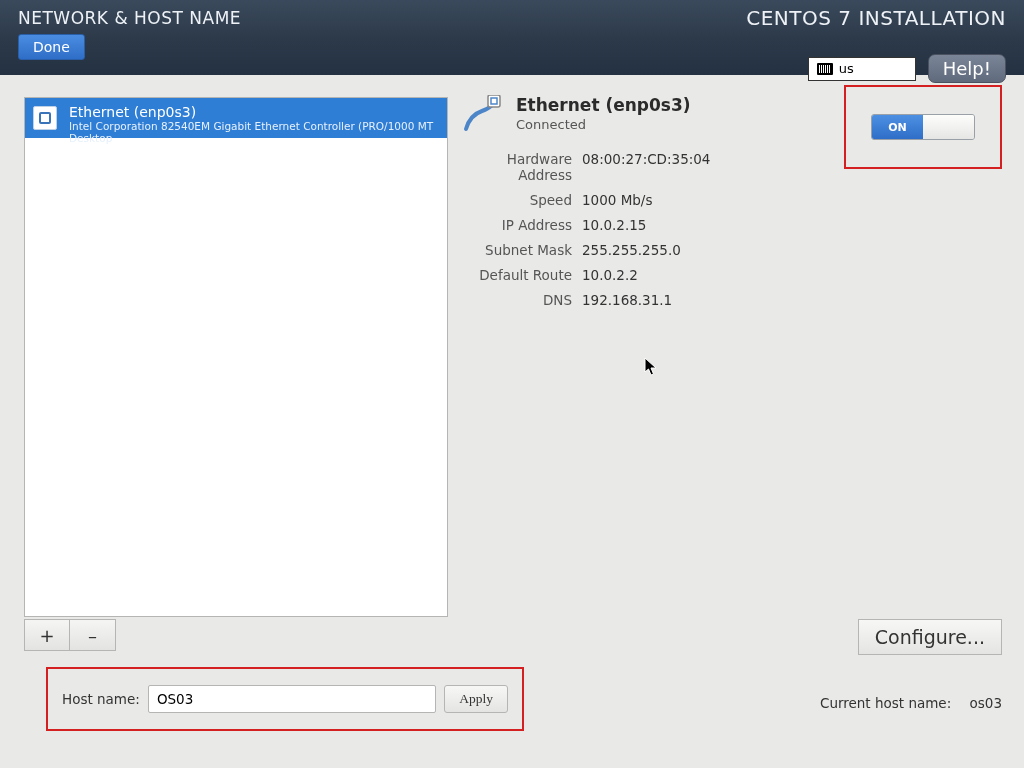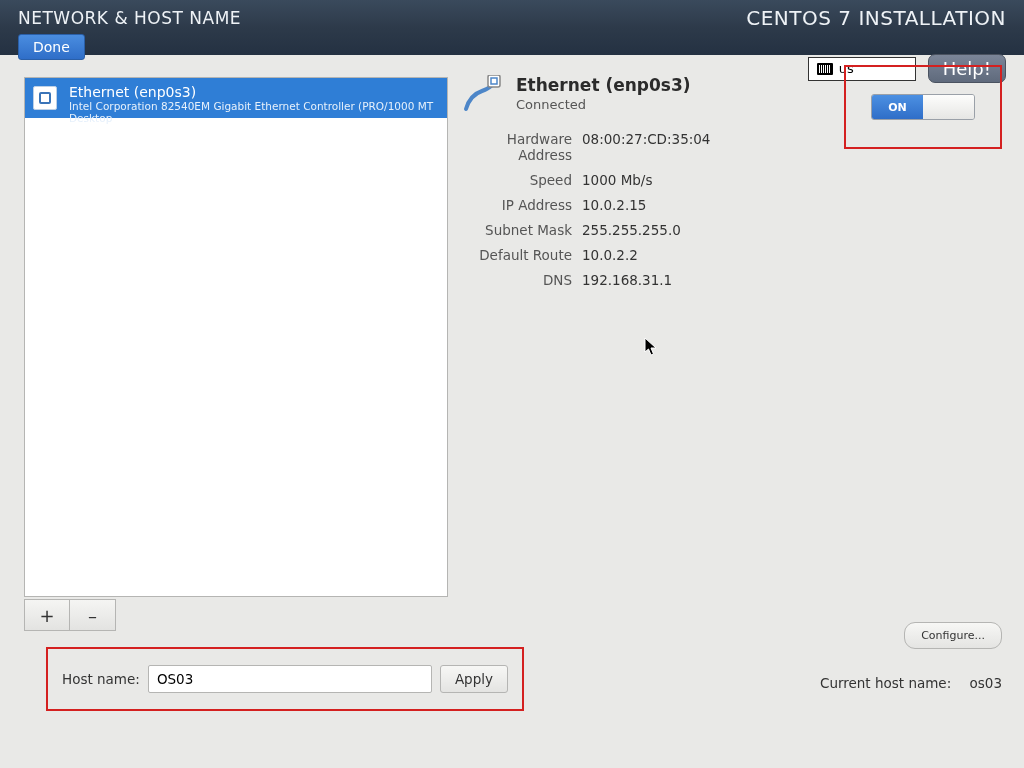--- a/index.html
+++ b/index.html
@@ -1,19 +1,19 @@
 <!DOCTYPE html>
 <html><head>
 <meta charset="utf-8">
 <style>
 * { box-sizing: border-box; margin: 0; padding: 0; font-family: "DejaVu Sans", "Liberation Sans", sans-serif; }
 html, body { width: 1024px; height: 768px; overflow: hidden; background: #e9e9e7; }
 
 .header {
-  height: 55px;
+  height: 75px;
   background: linear-gradient(to bottom, #3a4a5c 0%, #2d3a4a 50%, #243142 100%);
   color: #fff;
   position: relative;
   padding: 8px 18px 0 18px;
 }
 .header-title { font-size: 17px; font-weight: 400; letter-spacing: 0.5px; color: #eef2f6; }
 .done-btn {
   margin-top: 6px;
   background: linear-gradient(to bottom, #4a8de0, #2f6ec8);
   border: 1px solid #2a5fa8;
@@ -87,39 +87,39 @@
 .toggle {
   width: 104px; height: 26px; border: 1px solid #9aa0a8; border-radius: 3px;
   display: flex; overflow: hidden; cursor: pointer;
 }
 .toggle-on { flex: 1; background: linear-gradient(#4c90e2, #2f6ec8); color: #fff; font-size: 11px; display: flex; align-items: center; justify-content: center; font-weight: 600; }
 .toggle-knob { flex: 1; background: linear-gradient(#fdfdfc, #e6e6e4); }
 
 .configure-btn {
   position: absolute; right: 22px; top: 544px;
   background: linear-gradient(#f7f7f5, #e4e4e2);
-  border: 1px solid #b5b5b3; border-radius: 11px;
-  padding: 6px 16px; font-size: 11px; color: #333; cursor: pointer; margin-top: 23px;
+  border: 1px solid #b5b5b3; border-radius: 0;
+  padding: 6px 16px; font-size: 19px; color: #333; cursor: pointer;
 }
 
 .hostname-box {
   position: absolute; left: 6px; top: 592px;
   width: 478px; height: 64px;
   border: 2px solid #d42020;
   display: flex; align-items: center; padding: 0 14px; gap: 8px; margin-left: 40px;
 }
 .hostname-label { font-size: 13.5px; color: #333; }
 .hostname-input {
   flex: 1; height: 28px; border: 1px solid #b5b5b3; border-radius: 2px;
   padding: 0 8px; font-size: 13.5px; background: #fff;
 }
 .apply-btn {
   background: linear-gradient(#f7f7f5, #e4e4e2);
   border: 1px solid #b5b5b3; border-radius: 3px;
-  padding: 5px 14px; font-size: 13.5px; color: #333; cursor: pointer;
+  padding: 5px 14px; font-size: 13.5px; color: #333; cursor: pointer; font-family: Liberation Serif, serif;
 }
 
 .current-host { position: absolute; right: 22px; top: 620px; font-size: 13.5px; color: #333; }
 .current-host .val { margin-left: 14px; }
 
 .cursor { position: absolute; left: 644px; top: 282px; width: 14px; height: 20px; }
 .cursor svg { width: 14px; height: 20px; }
 </style>
 </head>
 <body>

